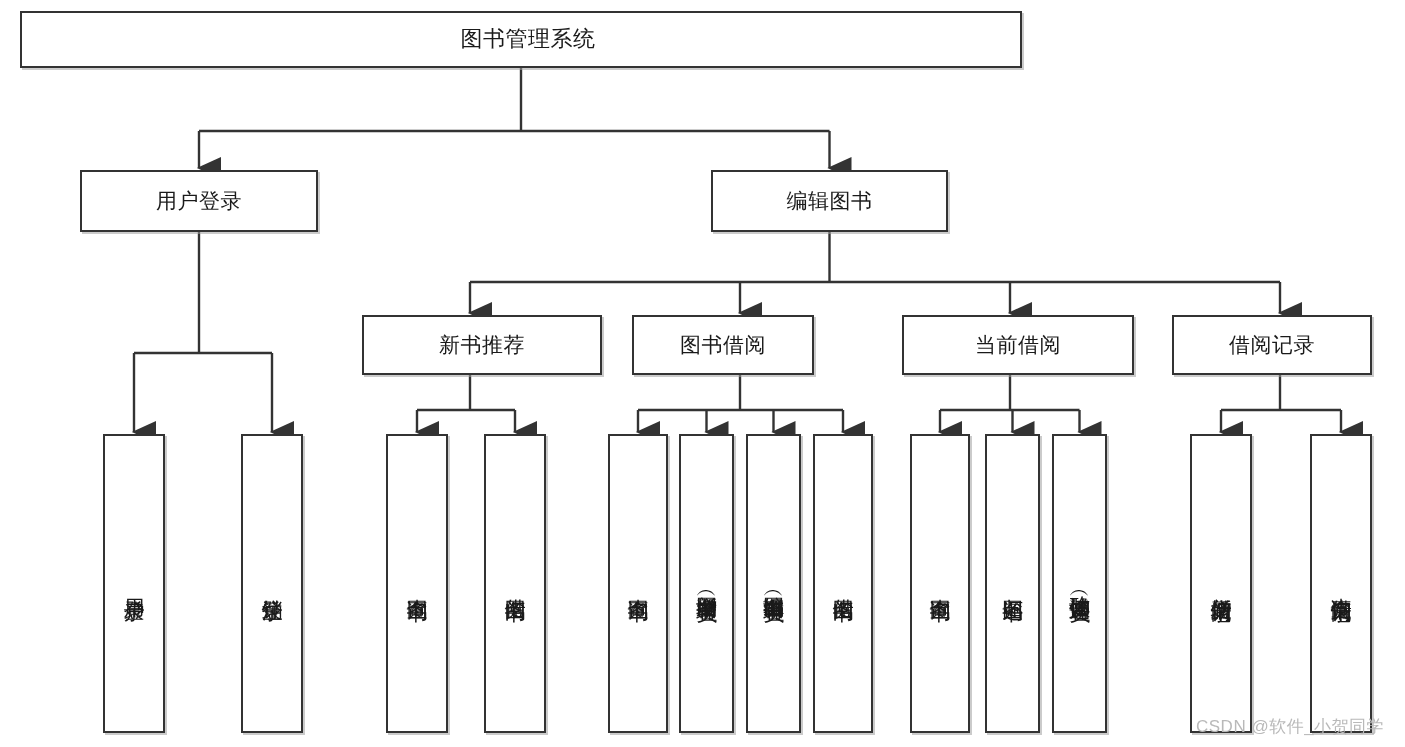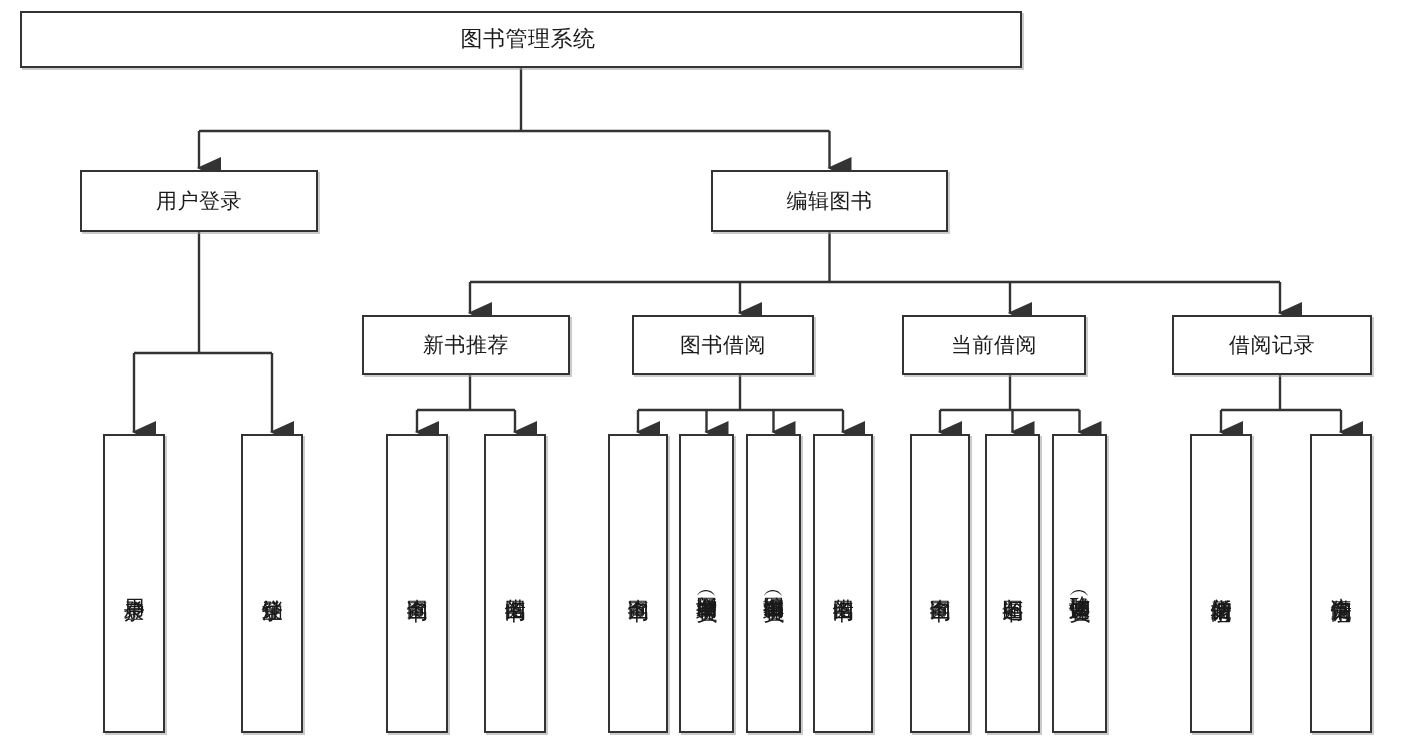--- a/index.html
+++ b/index.html
@@ -119,27 +119,27 @@
   <div id="node-layer">
       <div class="node horiz root" style="left: 20px; top: 11px; width: 1002px; height: 57px;">
         <span class="label">图书管理系统</span>
       </div>
       <div class="node horiz" style="left: 80px; top: 170px; width: 238px; height: 62px;">
         <span class="label">用户登录</span>
       </div>
       <div class="node horiz" style="left: 711px; top: 170px; width: 237px; height: 62px;">
         <span class="label">编辑图书</span>
       </div>
-      <div class="node horiz" style="left: 362px; top: 315px; width: 208px; height: 60px; align-items: center;">
+      <div class="node horiz" style="left: 362px; top: 315px; width: 240px; height: 60px; align-items: center;">
         <span class="label">新书推荐</span>
       </div>
       <div class="node horiz" style="left: 632px; top: 315px; width: 182px; height: 60px;">
         <span class="label">图书借阅</span>
       </div>
-      <div class="node horiz" style="left: 902px; top: 315px; width: 184px; height: 60px;">
+      <div class="node horiz" style="left: 902px; top: 315px; width: 232px; height: 60px;">
         <span class="label">当前借阅</span>
       </div>
       <div class="node horiz" style="left: 1172px; top: 315px; width: 200px; height: 60px;">
         <span class="label">借阅记录</span>
       </div>
       <div class="node vert" style="left: 103px; top: 434px; width: 62px; height: 299px;">
         <span class="label">用户登录</span>
       </div>
       <div class="node vert" style="left: 241px; top: 434px; width: 62px; height: 299px;">
         <span class="label">注销登录</span>
@@ -171,13 +171,14 @@
       <div class="node vert" style="left: 1052px; top: 434px; width: 55px; height: 299px;">
         <span class="label">确认归还（管理员）</span>
       </div>
       <div class="node vert" style="left: 1190px; top: 434px; width: 62px; height: 299px;">
         <span class="label">新增借阅记录</span>
       </div>
       <div class="node vert" style="left: 1310px; top: 434px; width: 62px; height: 299px;">
         <span class="label">查询借阅记录</span>
       </div>
     </div>
+  <div class="watermark" style="left: 1196px; top: 715px;">CSDN @软件_小贺同学</div>
 </div>
 
 </body></html>

